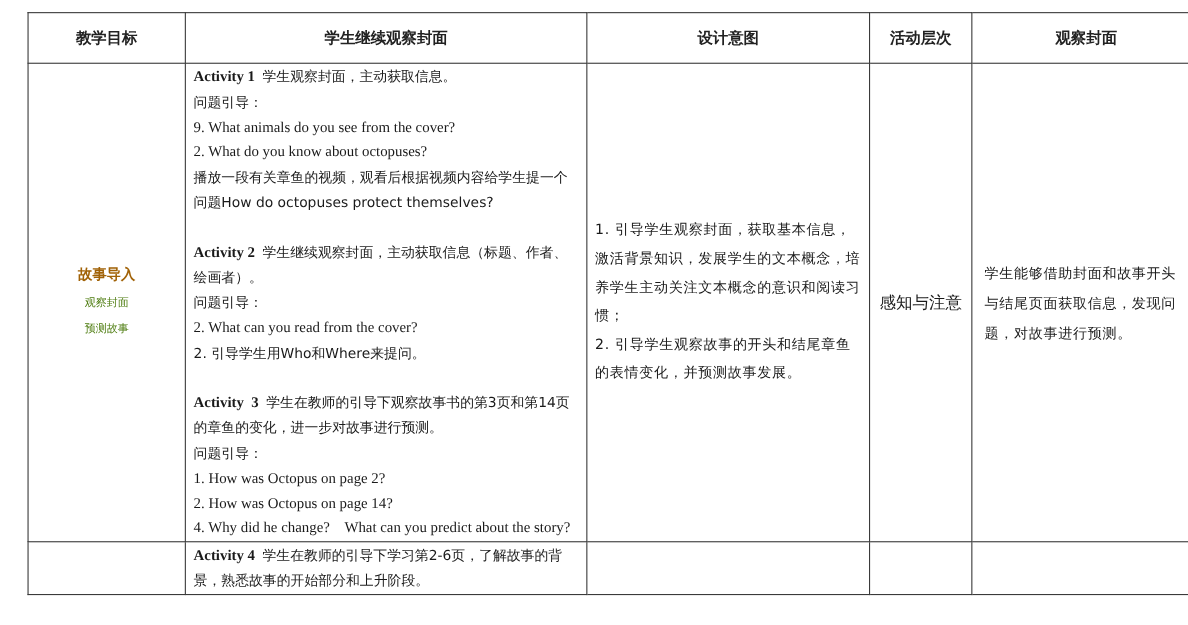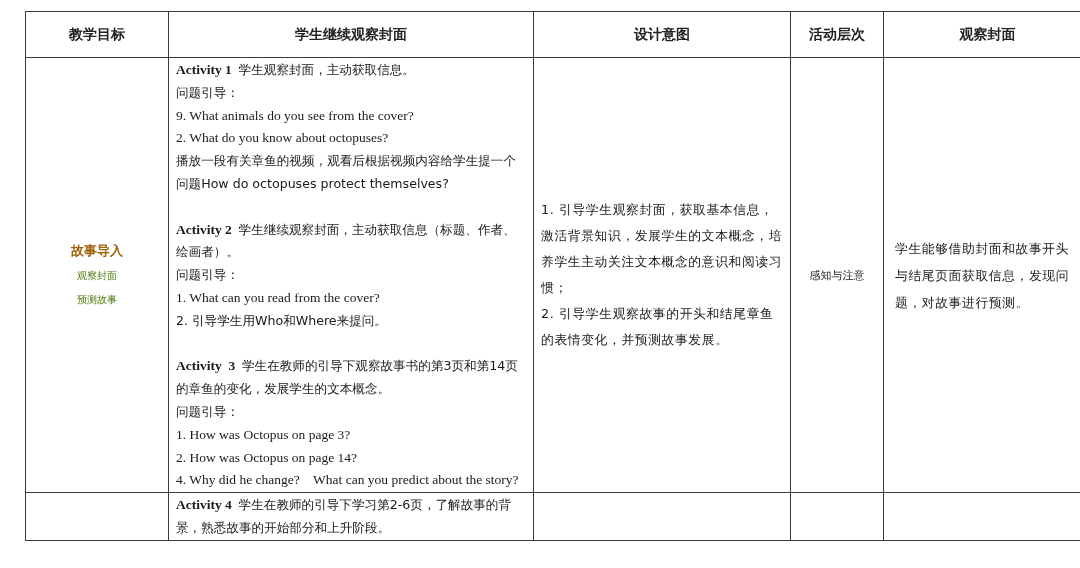--- a/index.html
+++ b/index.html
@@ -24,21 +24,21 @@
   .goal-sub { font-family: Liberation Sans, sans-serif; font-size: 10px; line-height: 24px; color:#4d7c0f; }
   .act-cell { padding: 1px 6px 0 7px !important; font-size: 13.5px; line-height: 22.8px; }
   .act-block { margin-bottom: 22.8px; }
   .act-block:last-child { margin-bottom: 0; }
   .line { white-space: normal; }
   .act-label { font-weight: bold; font-family: "Liberation Serif", serif; }
   .cjk { font-family: "DejaVu Sans", sans-serif; font-size: 12.6px; }
   .design-cell { vertical-align: middle !important; padding: 0 6px 0 7px !important;
                  font-family: "DejaVu Sans", sans-serif; font-size: 12.8px; line-height: 26px; letter-spacing: 0.6px; }
   .level-cell { vertical-align: middle !important; text-align: center;
-                font-family: "DejaVu Sans", sans-serif; font-size: 11px; }
+                font-family: "DejaVu Sans", sans-serif; font-size: 15px; }
   .eval-cell { vertical-align: middle !important; padding: 0 10px 0 11px !important;
                font-family: Liberation Sans, sans-serif; font-size: 12.8px; line-height: 27px; letter-spacing: 0.6px; }
   .row2 td { height: 46px; }
   .act2-cell { padding: 1px 6px 0 7px !important; font-size: 13.5px; line-height: 22.8px; }
 </style>
 </head>
 <body>
 
 <table class="plan">
   <colgroup>
@@ -68,27 +68,27 @@
         <div class="act-block">
           <div class="line"><span class="act-label">Activity 1</span>&nbsp;&nbsp;<span class="cjk">学生观察封面，主动获取信息。</span></div>
           <div class="line cjk">问题引导：</div>
           <div class="line">9. What animals do you see from the cover?</div>
           <div class="line">2. What do you know about octopuses?</div>
           <div class="line cjk">播放一段有关章鱼的视频，观看后根据视频内容给学生提一个问题How do octopuses protect themselves?</div>
         </div>
         <div class="act-block">
           <div class="line"><span class="act-label">Activity 2</span>&nbsp;&nbsp;<span class="cjk">学生继续观察封面，主动获取信息（标题、作者、绘画者）。</span></div>
           <div class="line cjk">问题引导：</div>
-          <div class="line">1. What can you read from the cover?</div>
+          <div class="line">2. What can you read from the cover?</div>
           <div class="line cjk">2.  引导学生用Who和Where来提问。</div>
         </div>
         <div class="act-block">
-          <div class="line"><span class="act-label" style="white-space:pre">Activity  3</span>&nbsp;&nbsp;<span class="cjk">学生在教师的引导下观察故事书的第3页和第14页的章鱼的变化，发展学生的文本概念。</span></div>
+          <div class="line"><span class="act-label" style="white-space:pre">Activity  3</span>&nbsp;&nbsp;<span class="cjk">学生在教师的引导下观察故事书的第3页和第14页的章鱼的变化，进一步对故事进行预测。</span></div>
           <div class="line cjk">问题引导：</div>
-          <div class="line">1. How was Octopus on page 3?</div>
+          <div class="line">1. How was Octopus on page 2?</div>
           <div class="line">2. How was Octopus on page 14?</div>
           <div class="line" style="white-space:pre-wrap">4. Why did he change?    What can you predict about the story?</div>
         </div>
       </td>
       <td class="design-cell">
         <div>1. 引导学生观察封面，获取基本信息，激活背景知识，发展学生的文本概念，培养学生主动关注文本概念的意识和阅读习惯；</div>
         <div>2. 引导学生观察故事的开头和结尾章鱼的表情变化，并预测故事发展。</div>
       </td>
       <td class="level-cell">感知与注意</td>
       <td class="eval-cell">学生能够借助封面和故事开头与结尾页面获取信息，发现问题，对故事进行预测。</td>

